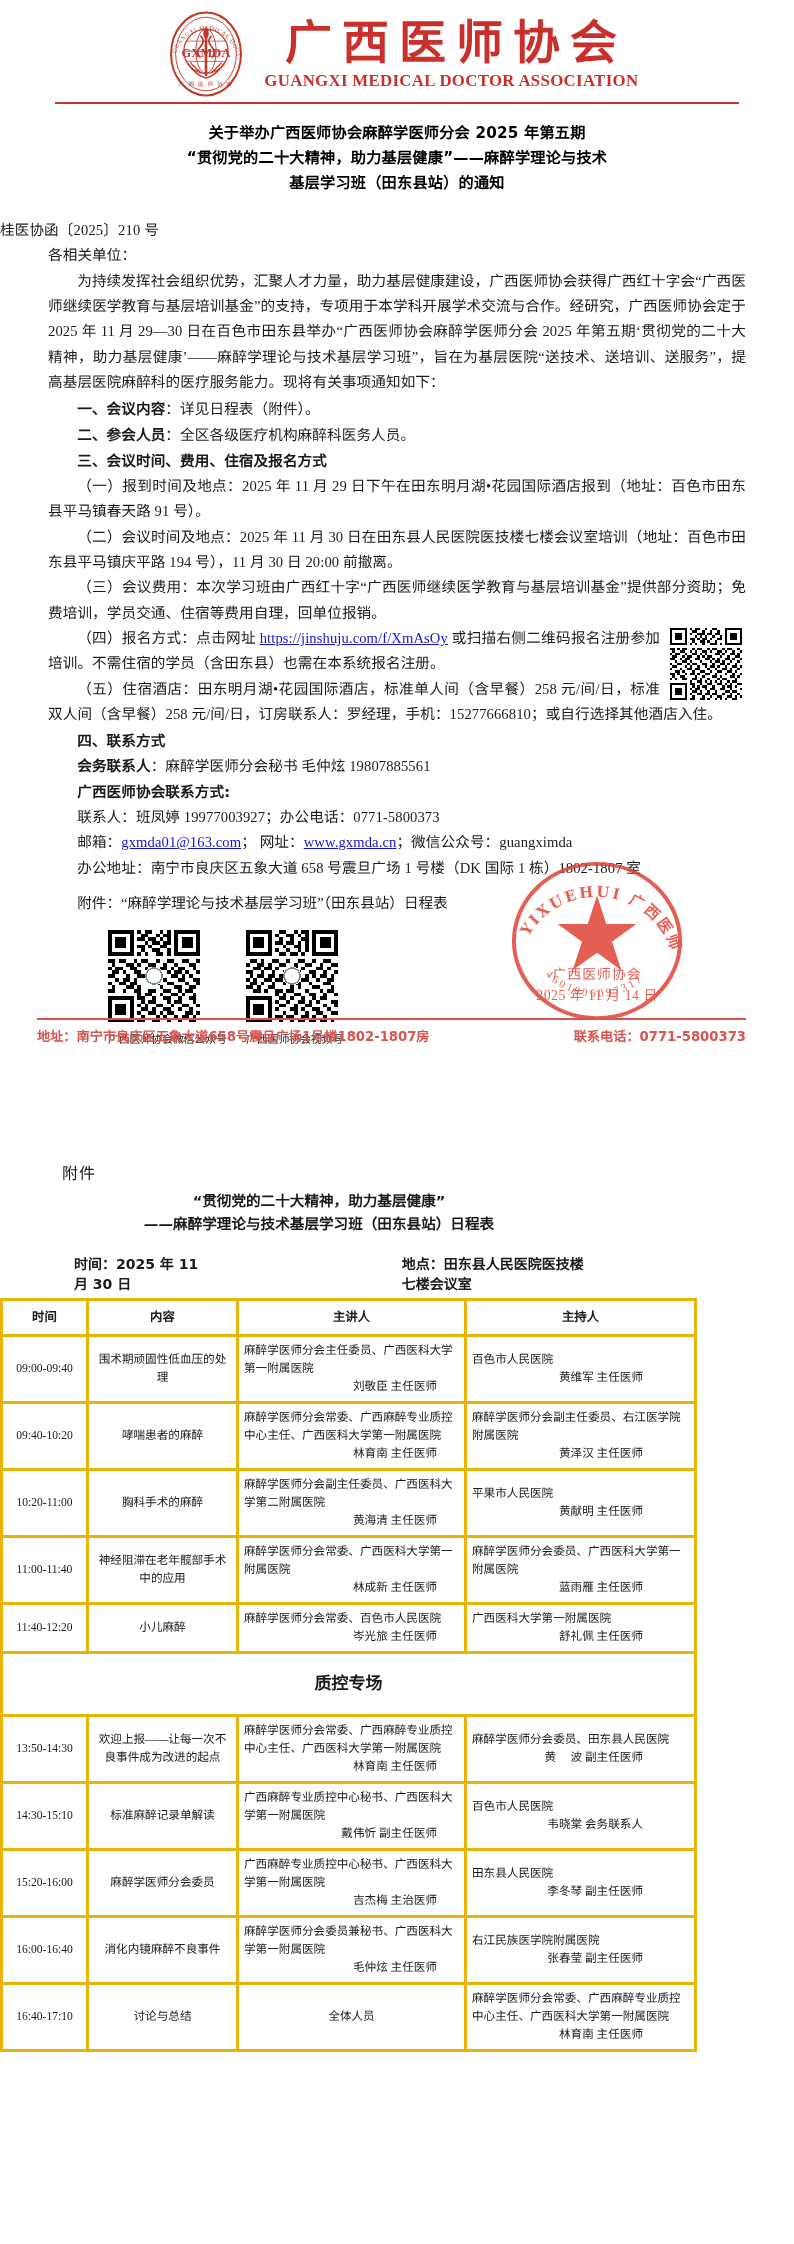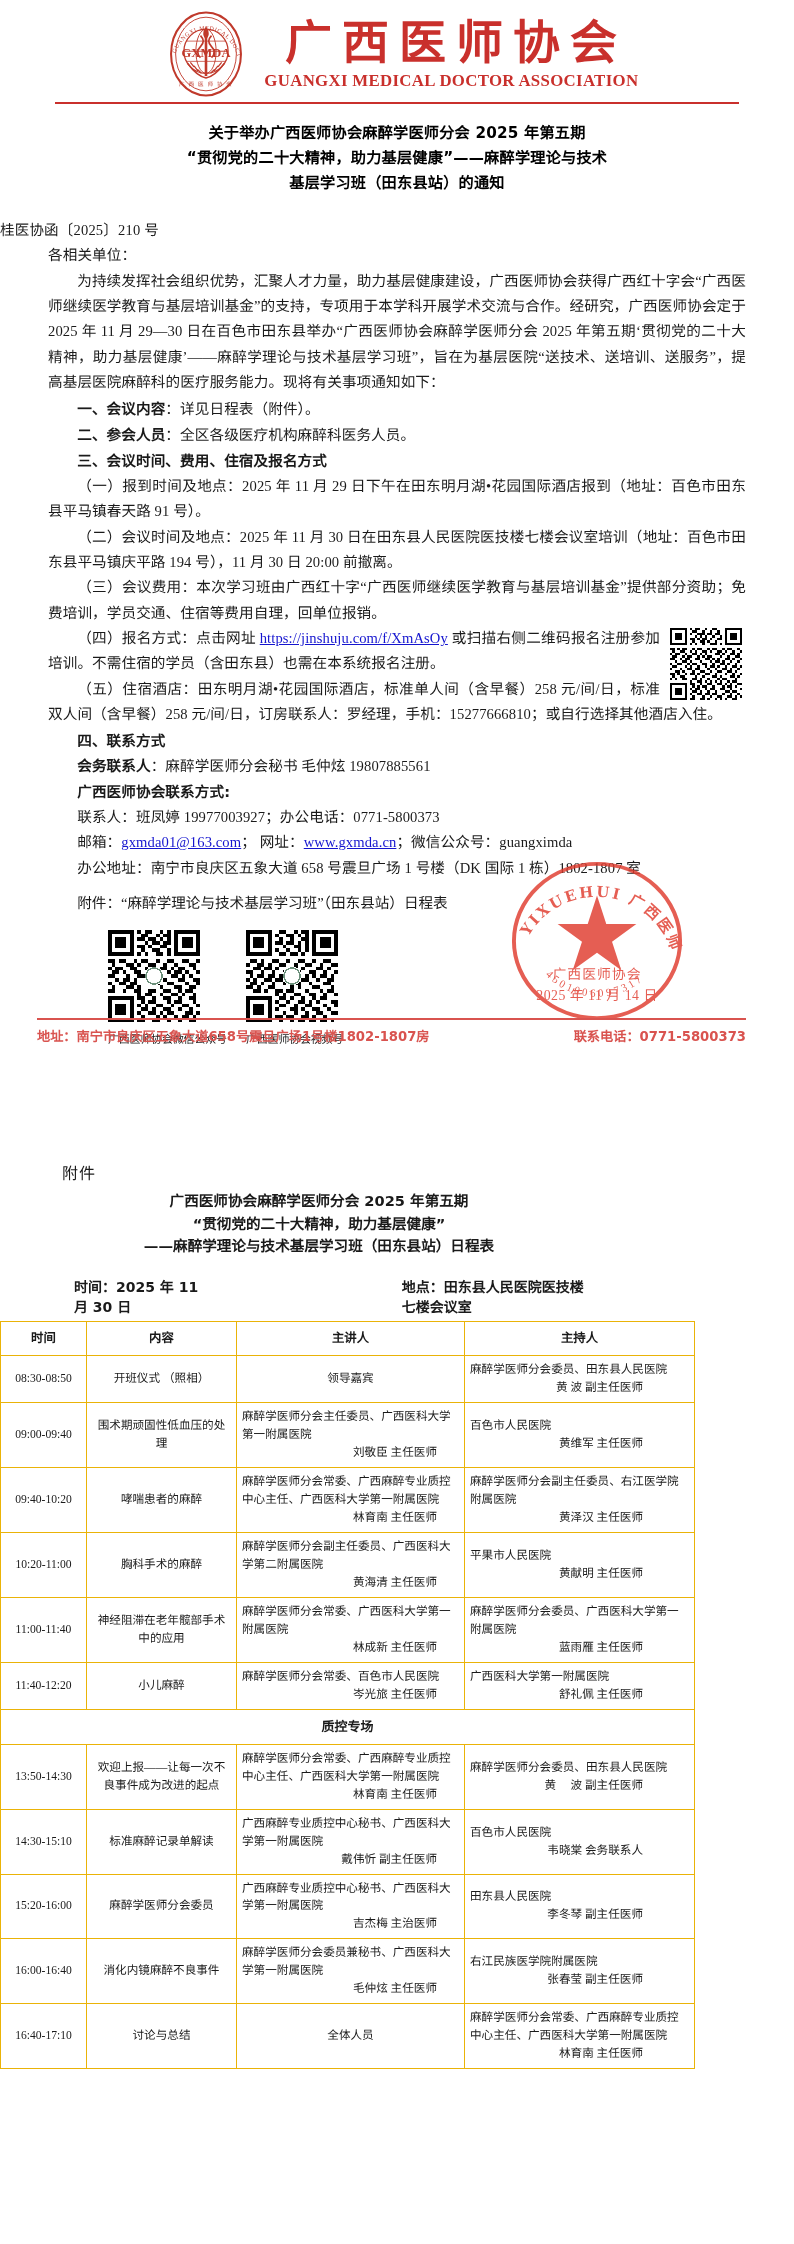--- a/index.html
+++ b/index.html
@@ -183,21 +183,21 @@
   .meta-place { margin-left: 190px; }
 
   table.sched {
     margin: 0 auto;
     width: 694px;
     border-collapse: collapse;
     table-layout: fixed;
     font-size: 11.6px;
   }
   table.sched td, table.sched th {
-    border: 1px solid #eab308;
+    border: 3px solid #eab308;
     vertical-align: middle;
     padding: 5px 5px;
     line-height: 1.55;
   }
   table.sched thead th {
     text-align: center;
     font-weight: 700;
     font-size: 12.4px;
     padding: 7px 4px;
   }
@@ -212,22 +212,22 @@
     padding-right: 22px;
   }
   .name-line-host {
     display: block;
     text-align: right;
     padding-right: 46px;
   }
   tr.section-row td {
     text-align: center;
     font-weight: 700;
-    font-size: 13px;
-    padding: 7px 4px;
+    font-size: 17px;
+    padding: 17px 4px;
   }
 </style>
 </head>
 <body>
 
 <div class="page1">
 
   <div class="letterhead">
     <div class="lh-inner">
       <div class="logo">
@@ -867,47 +867,40 @@
       <span>地址：南宁市良庆区五象大道658号震旦广场1号楼1802-1807房</span>
       <span>联系电话：0771-5800373</span>
     </div>
   </div>
 </div>
 
 <div class="page2">
   <div class="attach-label">附件</div>
 
   <div class="sched-title">
-    <div>广西医师协会麻醉学医师分会 2025 年第五期</div>
     <div>“贯彻党的二十大精神，助力基层健康”</div>
     <div>——麻醉学理论与技术基层学习班（田东县站）日程表</div>
   </div>
 
   <div class="meta-row">
     <span class="meta-time">时间：2025 年 11 月 30 日</span>
     <span class="meta-place">地点：田东县人民医院医技楼七楼会议室</span>
   </div>
 
   <table class="sched">
     <thead>
       <tr>
         <th class="c-time">时间</th>
         <th class="c-topic">内容</th>
         <th class="c-speaker center-cell">主讲人</th>
         <th class="c-host center-cell">主持人</th>
       </tr>
     </thead>
     <tbody id="sched-body">
         <tr>
-          <td class="c-time">08:30-08:50</td>
-          <td class="c-topic">开班仪式 （照相）</td>
-          <td class="c-speaker center-cell"><span>领导嘉宾</span></td>
-          <td class="c-host"><span>麻醉学医师分会委员、田东县人民医院</span><span class="name-line-host">黄 波 副主任医师</span></td>
-        </tr>
-        <tr>
           <td class="c-time">09:00-09:40</td>
           <td class="c-topic">围术期顽固性低血压的处理</td>
           <td class="c-speaker"><span>麻醉学医师分会主任委员、广西医科大学第一附属医院</span><span class="name-line">刘敬臣 主任医师</span></td>
           <td class="c-host"><span>百色市人民医院</span><span class="name-line-host">黄维军 主任医师</span></td>
         </tr>
         <tr>
           <td class="c-time">09:40-10:20</td>
           <td class="c-topic">哮喘患者的麻醉</td>
           <td class="c-speaker"><span>麻醉学医师分会常委、广西麻醉专业质控中心主任、广西医科大学第一附属医院</span><span class="name-line">林育南 主任医师</span></td>
           <td class="c-host"><span>麻醉学医师分会副主任委员、右江医学院附属医院</span><span class="name-line-host">黄泽汉  主任医师</span></td>

